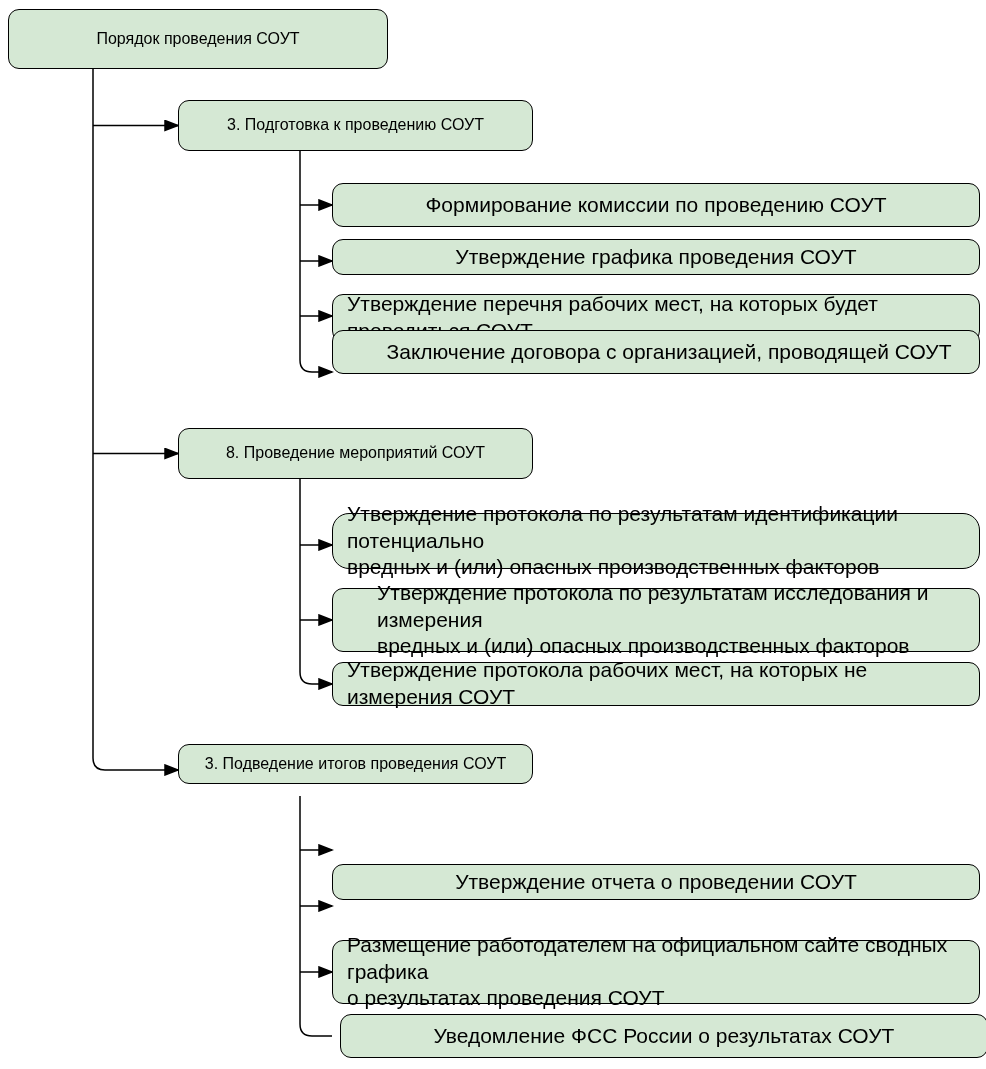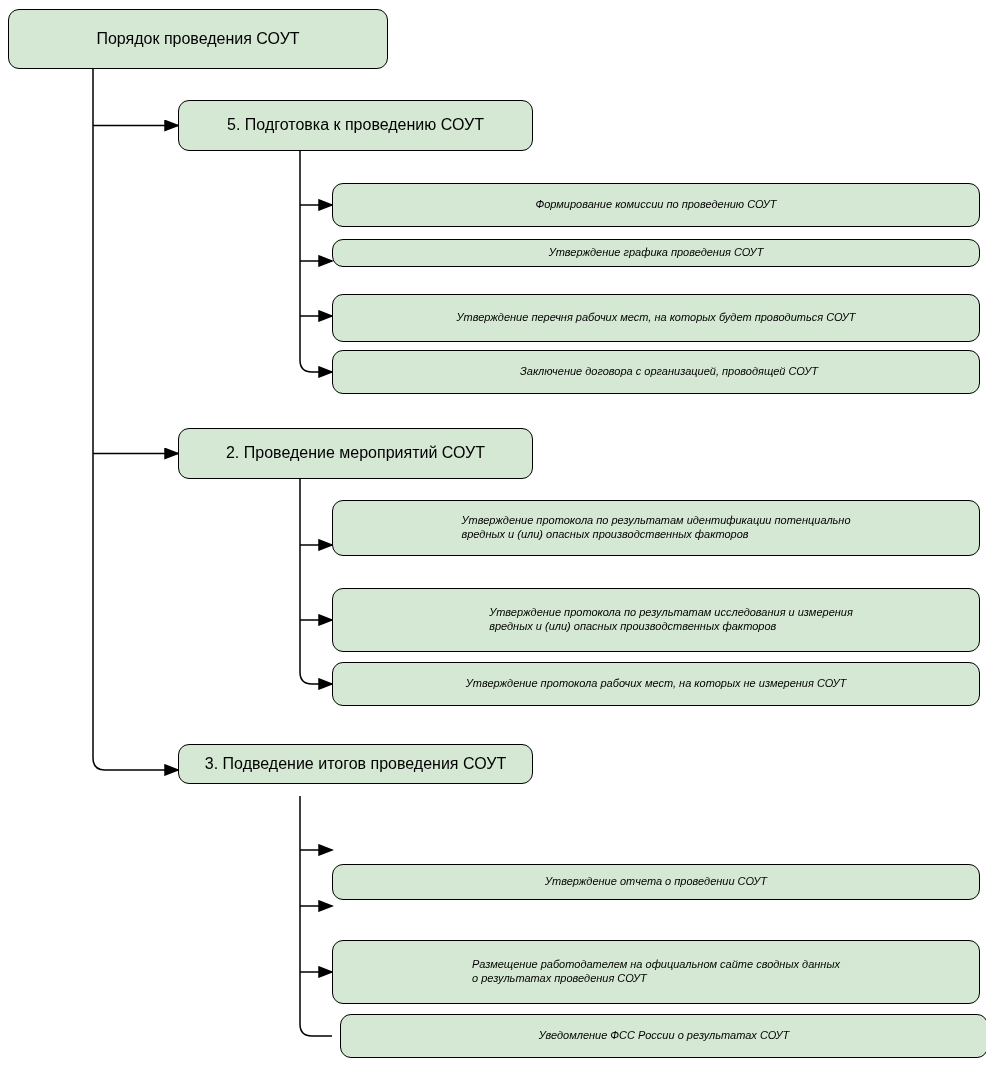--- a/index.html
+++ b/index.html
@@ -35,21 +35,21 @@
     border-radius: 11px;
     display: flex;
     align-items: center;
     justify-content: center;
     text-align: left;
     white-space: pre-line;
     line-height: 1.27;
     padding: 2px 14px;
   }
   .node.header { font-size: 16px; }
-  .node.leaf   { font-size: 11px; left: 332px; width: 648px; font-style: italic; }
+  .node.leaf   { font-size: 21px; left: 332px; width: 648px; }
   .node.hd     { left: 178px; width: 355px; }
 </style>
 </head>
 <body>
 
 <div class="canvas">
 
   <svg class="wires" width="986" height="1069" viewBox="0 0 986 1069" aria-hidden="true">
     <defs>
       <marker id="arrow" markerUnits="userSpaceOnUse" markerWidth="16" markerHeight="12" refX="14" refY="6" orient="auto">
@@ -71,33 +71,33 @@
     <path d="M 300 620 H 332" marker-end="url(#arrow)"></path>
 
     <path d="M 300 796 V 1024 Q 300 1036 312 1036 H 332"></path>
     <path d="M 300 850 H 332" marker-end="url(#arrow)"></path>
     <path d="M 300 906 H 332" marker-end="url(#arrow)"></path>
     <path d="M 300 972 H 332" marker-end="url(#arrow)"></path>
   </svg>
 
   <div class="node header" style="left:8px; top:9px; width:380px; height:60px;">Порядок проведения СОУТ</div>
 
-  <div class="node header hd" style="top:100px; height:51px;">5. Подготовка к проведению СОУТ</div>
-  <div class="node header hd" style="top:428px; height:51px;">2. Проведение мероприятий СОУТ</div>
+  <div class="node header hd" style="top:100px; height:51px;">3. Подготовка к проведению СОУТ</div>
+  <div class="node header hd" style="top:428px; height:51px;">8. Проведение мероприятий СОУТ</div>
   <div class="node header hd" style="top:744px; height:40px;">3. Подведение итогов проведения СОУТ</div>
 
   <div class="node leaf" style="top:183px; height:44px;">Формирование комиссии по проведению СОУТ</div>
-  <div class="node leaf" style="top:239px; height:28px;">Утверждение графика проведения СОУТ</div>
+  <div class="node leaf" style="top:239px; height:36px;">Утверждение графика проведения СОУТ</div>
   <div class="node leaf" style="top:294px; height:48px;">Утверждение перечня рабочих мест, на которых будет проводиться СОУТ</div>
-  <div class="node leaf" style="top:350px; height:44px;padding-left:40px;">Заключение договора с организацией, проводящей СОУТ</div>
+  <div class="node leaf" style="top:330px; height:44px;padding-left:40px;">Заключение договора с организацией, проводящей СОУТ</div>
 
-  <div class="node leaf" style="top:500px; height:56px;">Утверждение протокола по результатам идентификации потенциально
+  <div class="node leaf" style="top:513px; height:56px;border-radius:17px;">Утверждение протокола по результатам идентификации потенциально
 вредных и (или) опасных производственных факторов</div>
   <div class="node leaf" style="top:588px; height:64px;padding-left:44px;">Утверждение протокола по результатам исследования и измерения
 вредных и (или) опасных производственных факторов</div>
   <div class="node leaf" style="top:662px; height:44px;">Утверждение протокола рабочих мест, на которых не измерения СОУТ</div>
 
   <div class="node leaf" style="top:864px; height:36px;">Утверждение отчета о проведении СОУТ</div>
-  <div class="node leaf" style="top:940px; height:64px;">Размещение работодателем на официальном сайте сводных данных
+  <div class="node leaf" style="top:940px; height:64px;">Размещение работодателем на официальном сайте сводных графика
 о результатах проведения СОУТ</div>
   <div class="node leaf" style="top:1014px; height:44px;margin-left:8px;">Уведомление ФСС России о результатах СОУТ</div>
 
 </div>
 
 </body></html>

